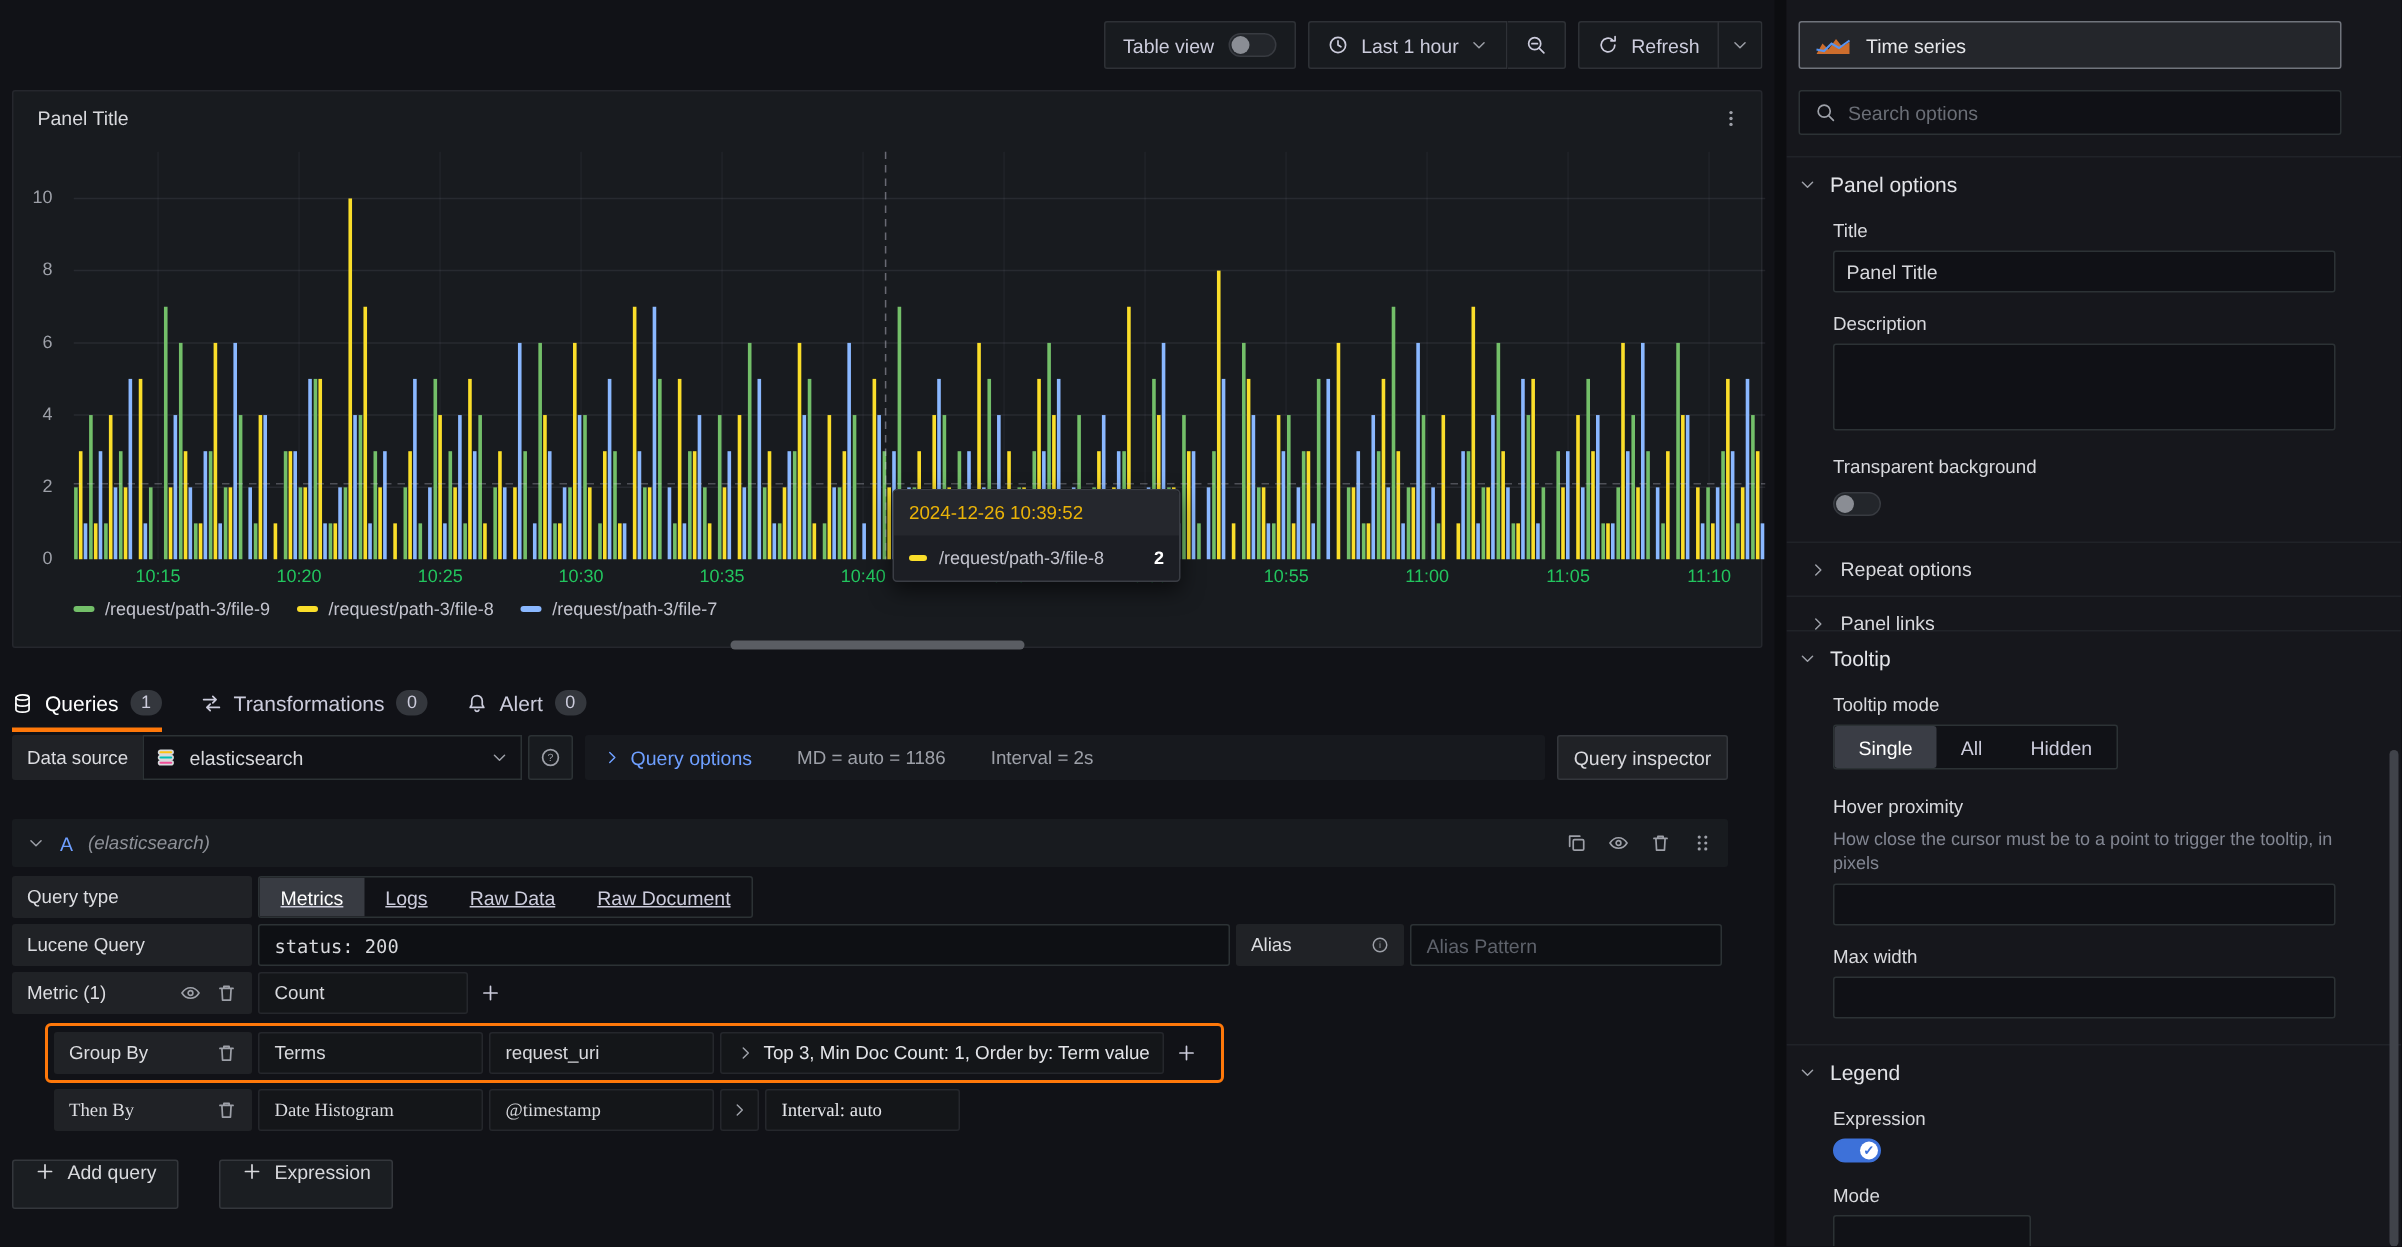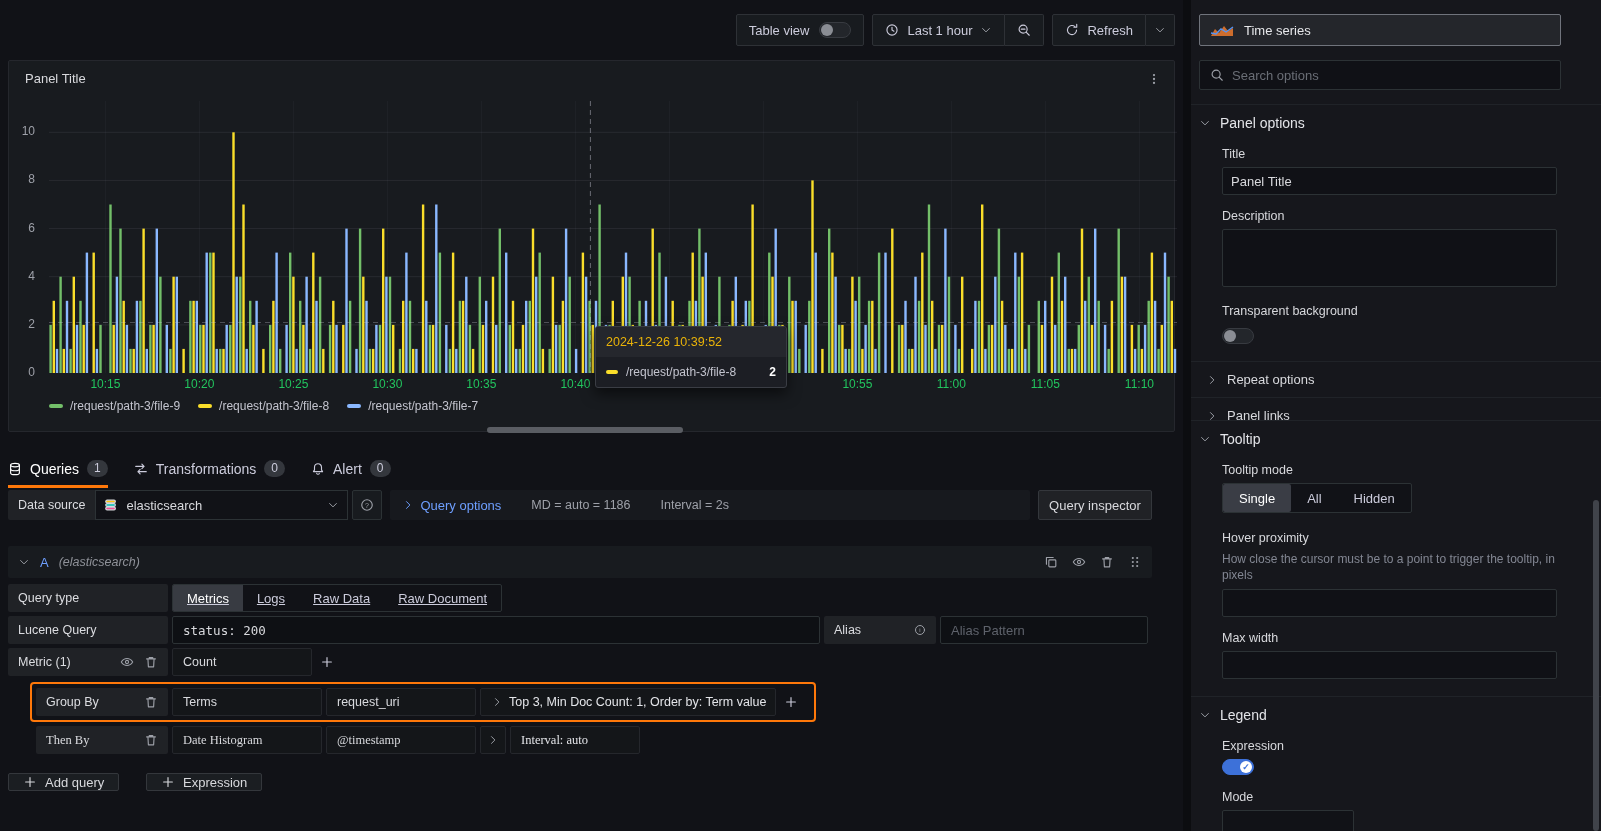--- a/index.html
+++ b/index.html
@@ -88,21 +88,21 @@
   .seg { display:flex; margin-left:4px; border:1px solid #2c3235; border-radius:2px; overflow:hidden; background:#111217;text-decoration:underline; }
   .seg .opt { padding:0 14px; display:flex; align-items:center; font-size:13px; color:#ccccdc; cursor:pointer; }
   .seg .opt.active { background:#383b42; color:#ffffff; }
   .q-input { background:#0e1014; border:1px solid #2c3235; border-radius:2px; color:#d8d9dd; padding:0 10px; margin-left:4px; font-size:13px; }
   .q-input.mono { font-family:"DejaVu Sans Mono", monospace; font-size:12.5px; }
   .q-input::placeholder { color:#5e626b; }
   .plus-btn { background:none; border:none; color:#ccccdc; margin-left:8px; display:flex; align-items:center; cursor:pointer; }
   .orange-box { position:absolute; left:30px; top:682px; width:786px; height:40px; border:2px solid #ff780a; border-radius:4px; pointer-events:none; }
   .chev-cell { width:26px; justify-content:center; padding:0; }
 
-  .bottom-btn { position:absolute; top:773px; height:18px; display:inline-flex; align-items:center; gap:8px; background:#1b1e22; border:1px solid #34373c; border-radius:2px; padding:0 14px; color:#d8d9dd; font-size:13px; cursor:pointer; }
+  .bottom-btn { position:absolute; top:773px; height:33px; display:inline-flex; align-items:flex-start; gap:8px; background:#1b1e22; border:1px solid #34373c; border-radius:2px; padding:0 14px; color:#d8d9dd; font-size:13px; cursor:pointer; }
 
   
   .sidebar { position:absolute; left:1191px; top:0; width:410px; height:831px; background:#16171c; overflow:hidden; }
   .viz-btn { position:absolute; left:8px; top:14px; width:362px; height:32px; background:#24262b; border:1px solid #70747c; border-radius:2px; display:flex; align-items:center; gap:10px; padding:0 10px; color:#e6e7ea; font-weight:500; font-size:13px; cursor:pointer; }
   .search-box { position:absolute; left:8px; top:60px; width:362px; height:30px; background:#101116; border:1px solid #2c3235; border-radius:2px; display:flex; align-items:center; gap:8px; padding:0 10px; color:#9da0a8; }
   .search-box input { flex:1; background:transparent; border:none; outline:none; color:#d8d9dd; font-size:13px; font-family:inherit; }
   .search-box input::placeholder { color:#6a6e76; }
   .sec { position:absolute; left:0; width:410px; border-top:1px solid #202328; }
   .sec-head { display:flex; align-items:center; gap:9px; padding:10px 8px 8px; color:#e3e4e8; font-weight:500; font-size:14px; cursor:pointer; }
   .sec-head .caret { color:#9da0a8; }

